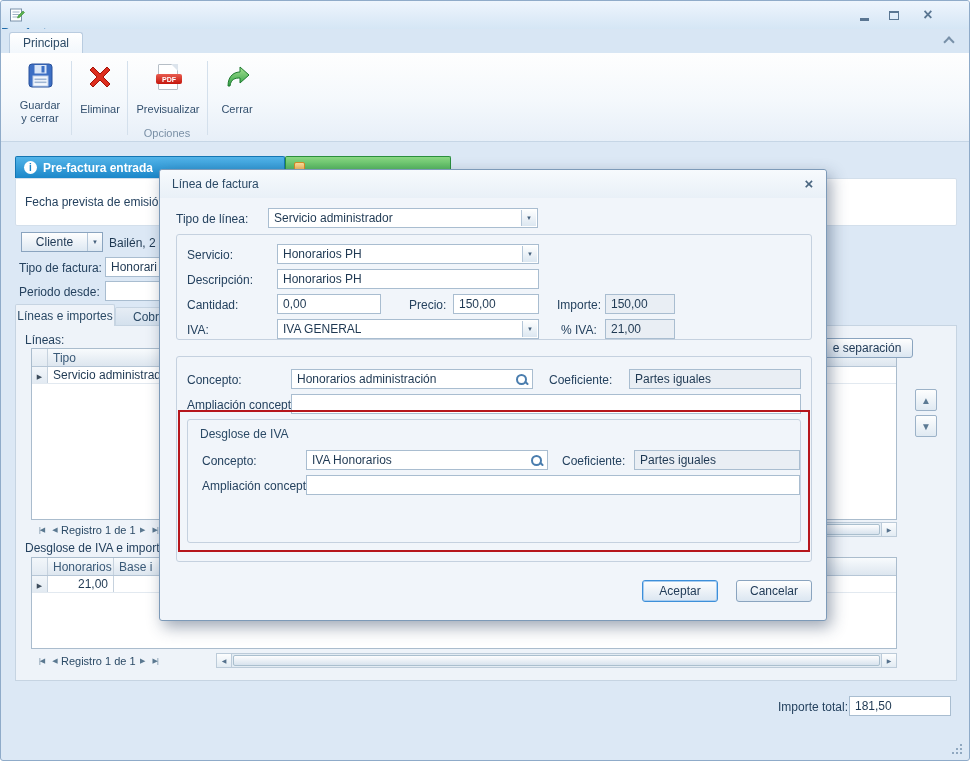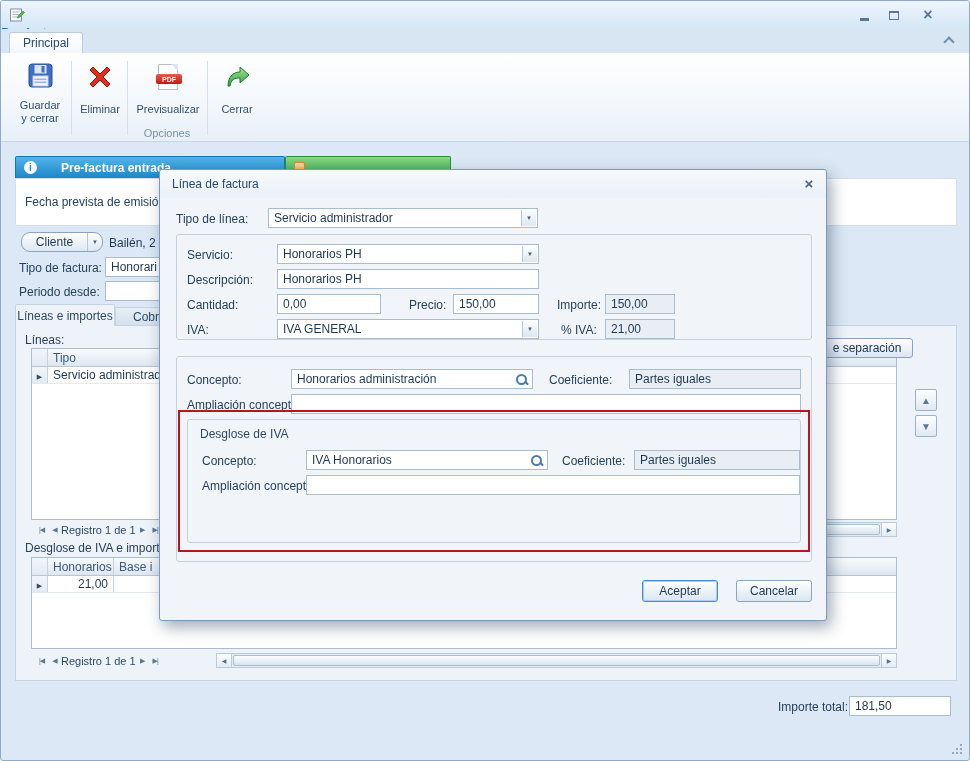--- a/index.html
+++ b/index.html
@@ -24,42 +24,42 @@
   .rbtn{position:absolute;top:4px;height:68px;display:flex;flex-direction:column;align-items:center;padding-top:4px;border-radius:3px;cursor:pointer}
   .rbtn .ric{height:32px;display:flex;align-items:center;justify-content:center}
   .rbtn .rlb{font-size:11px;color:#33506e;text-align:center;line-height:13px;margin-top:10px;white-space:pre-line}
   .rsep{position:absolute;top:8px;height:74px;width:1px;background:#d4e0ec}
   .rgroup{position:absolute;top:74px;text-align:center;font-size:11px;color:#7a90a6}
   .pdfpage{position:relative;width:20px;height:26px;background:#fff;border:1px solid #b6bec6;border-radius:1px}
   .pdfpage::before{content:"";position:absolute;right:-1px;top:-1px;border-style:solid;border-width:0 7px 7px 0;border-color:transparent #dce4ec transparent transparent}
   .pdfband{position:absolute;left:-3px;top:9px;width:26px;height:10px;background:linear-gradient(#e85c50,#c5160c);border-radius:2px;color:#fff;font-size:7px;font-weight:bold;display:flex;align-items:center;justify-content:center}
 
   
-  .btab{position:absolute;left:14px;top:155px;width:270px;height:22px;background:linear-gradient(#53b4e9,#1b87c9);border:1px solid #1576b3;border-bottom:none;border-radius:2px 2px 0 0;display:flex;align-items:center;gap:24px;padding:0 8px;color:#fff;font-weight:bold;font-size:12px}
+  .btab{position:absolute;left:14px;top:155px;width:270px;height:22px;background:linear-gradient(#53b4e9,#1b87c9);border:1px solid #1576b3;border-bottom:none;border-radius:2px 2px 0 0;display:flex;align-items:center;gap:6px;padding:0 8px;color:#fff;font-weight:bold;font-size:12px}
   .gtab{position:absolute;left:284px;top:155px;width:166px;height:22px;background:linear-gradient(#8ad883,#2fa044);border:1px solid #2a8f3d;border-bottom:none;border-radius:2px 2px 0 0;display:flex;align-items:center;gap:6px;padding:0 8px}
   .ic-info{width:13px;height:13px;border-radius:50%;background:#fff;color:#1b87c9;font-size:10px;font-weight:bold;display:flex;align-items:center;justify-content:center}
   .ic-info::before{content:"i"}
   .ic-doc{width:11px;height:11px;border-radius:2px;background:linear-gradient(#ffe09a,#f0a23c);border:1px solid #d88a26}
 
   .formpanel{position:absolute;left:14px;top:177px;width:942px;height:48px;background:#fff;border:1px solid #d3dfeb;border-radius:0 2px 2px 2px}
 
   
   .fld{position:absolute;height:20px;background:#fff;border:1px solid #a9bdd0;display:flex;align-items:center;padding:0 5px;font-size:12px;color:#1e3852;overflow:hidden}
   .fld.ro{background:#e9eef4}
   .fld .fval{white-space:nowrap;overflow:hidden}
   .combo{padding-right:18px}
   .arrow{position:absolute;right:1px;top:1px;bottom:1px;width:15px;background:linear-gradient(#fdfefe,#dce7f1);border-left:1px solid #b4c6d8;display:flex;align-items:center;justify-content:center}
   .arrow::before{content:"▼";font-size:6px;color:#44607c}
   .lookup{padding-right:20px}
   .mag{position:absolute;right:3px;top:3px;width:14px;height:14px}
   .mag::before{content:"";position:absolute;left:1px;top:1px;width:7px;height:7px;border:2px solid #4a7dae;border-radius:50%}
   .mag::after{content:"";position:absolute;left:9px;top:9px;width:5px;height:2px;background:#4a7dae;transform:rotate(45deg);border-radius:1px}
   .btn{position:absolute;background:linear-gradient(#fefefe,#dbe6f1);border:1px solid #8aa4bf;border-radius:3px;display:flex;align-items:center;justify-content:center;font-size:12px;color:#223c58;cursor:pointer}
   .btn.focus{border-color:#3d8fd9;box-shadow:0 0 0 1px #a9cdf0 inset}
-  .clibtn{position:absolute;left:20px;top:231px;width:82px;height:20px;background:linear-gradient(#fefefe,#dde8f2);border:1px solid #8aa4bf;border-radius:9px;display:flex;align-items:center;cursor:pointer}
+  .clibtn{position:absolute;left:20px;top:231px;width:82px;height:20px;background:linear-gradient(#fefefe,#dde8f2);border:1px solid #8aa4bf;border-radius:0;display:flex;align-items:center;cursor:pointer}
   .clibtn .cl{flex:1;text-align:center;font-size:12px;color:#223c58}
   .clibtn .cli-arrow{width:15px;height:100%;border-left:1px solid #b4c6d8;display:flex;align-items:center;justify-content:center}
   .clibtn .cli-arrow::before{content:"▼";font-size:6px;color:#44607c}
   .pltxt{position:absolute;font-size:12px;color:#1e3852;white-space:nowrap}
 
   
   .ptab{position:absolute;display:flex;align-items:center;justify-content:center;font-size:12px;color:#2b4a66;border:1px solid #c6d4e2;border-bottom:none;border-radius:2px 2px 0 0}
   .ptab.act{left:14px;top:303px;width:100px;height:22px;background:#eef3f9;z-index:2}
   .ptab.ina{left:114px;top:306px;width:62px;height:19px;background:linear-gradient(#e6edf5,#d3e0ed)}
   .cpanel{position:absolute;left:14px;top:324px;width:942px;height:356px;background:#eef3f9;border:1px solid #c6d4e2}

